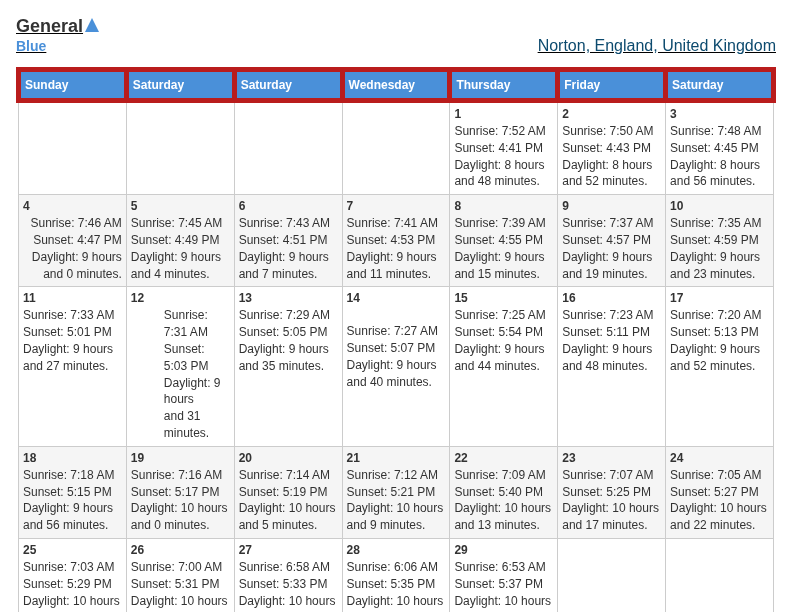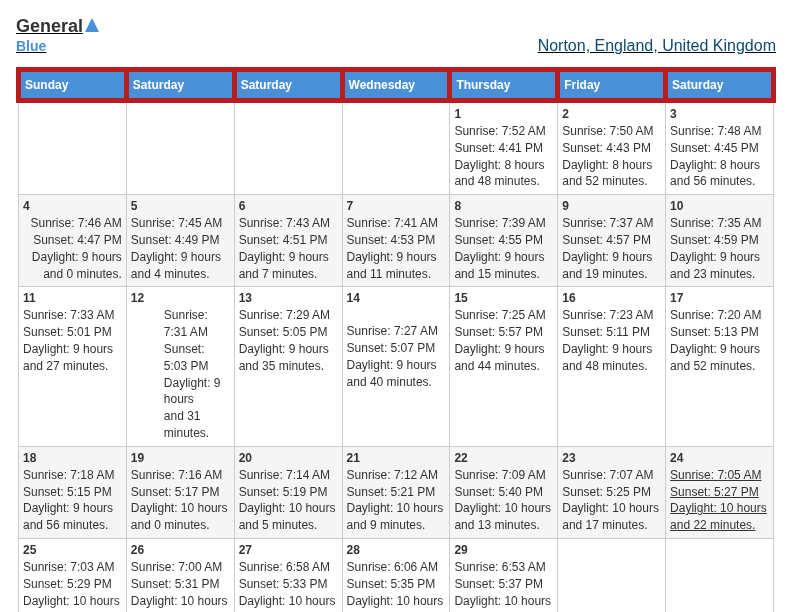--- a/index.html
+++ b/index.html
@@ -216,21 +216,21 @@
         <td>
           <div class="day-number">14</div>
           <div class="day-info" style="white-space: pre-line; margin-top: 18px;">Sunrise: 7:27 AM
 Sunset: 5:07 PM
 Daylight: 9 hours
 and 40 minutes.</div>
         </td>
         <td>
           <div class="day-number">15</div>
           <div class="day-info" style="white-space: pre-line;">Sunrise: 7:25 AM
-Sunset: 5:57 PM
+Sunset: 5:54 PM
 Daylight: 9 hours
 and 44 minutes.</div>
         </td>
         <td>
           <div class="day-number">16</div>
           <div class="day-info" style="white-space: pre-line;">Sunrise: 7:23 AM
 Sunset: 5:11 PM
 Daylight: 9 hours
 and 48 minutes.</div>
         </td>
@@ -280,21 +280,21 @@
         </td>
         <td>
           <div class="day-number">23</div>
           <div class="day-info" style="white-space: pre-line;">Sunrise: 7:07 AM
 Sunset: 5:25 PM
 Daylight: 10 hours
 and 17 minutes.</div>
         </td>
         <td>
           <div class="day-number">24</div>
-          <div class="day-info" style="white-space: pre-line; text-decoration: underline;">Sunrise: 7:05 AM
+          <div class="day-info" style="white-space: pre-line;">Sunrise: 7:05 AM
 Sunset: 5:27 PM
 Daylight: 10 hours
 and 22 minutes.</div>
         </td>
       </tr>
       <tr>
         <td>
           <div class="day-number">25</div>
           <div class="day-info" style="white-space: pre-line;">Sunrise: 7:03 AM
 Sunset: 5:29 PM

